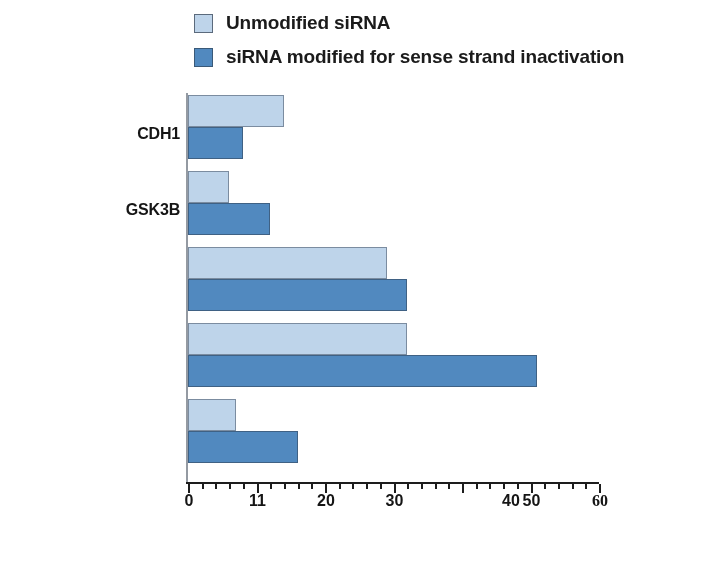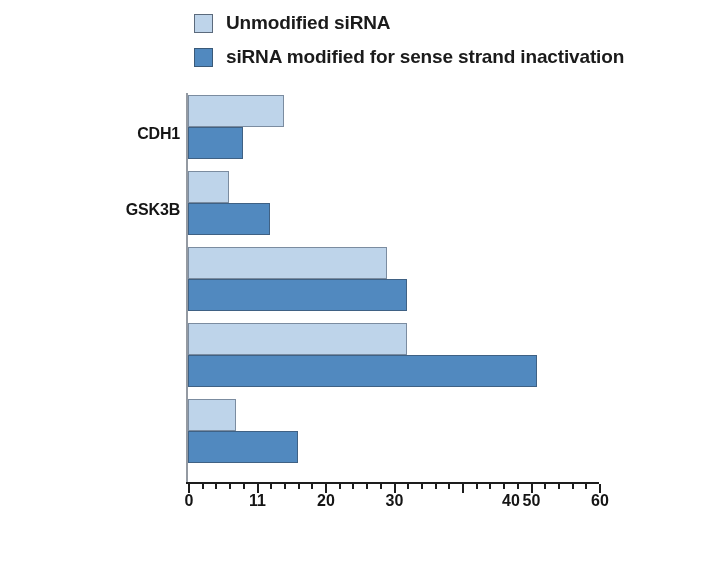--- a/index.html
+++ b/index.html
@@ -227,18 +227,18 @@
         <div class="tick minor" style="left: 585.3px;"></div>
         <div class="tick major" style="left: 599px;"></div>
       </div>
     <div id="x-tick-labels">
         <div class="x-tick-label" style="left: 189px;">0</div>
         <div class="x-tick-label" style="left: 257.5px;">11</div>
         <div class="x-tick-label" style="left: 326px;">20</div>
         <div class="x-tick-label" style="left: 394.5px;">30</div>
         <div class="x-tick-label" style="left: 463px; margin-left: 48px;">40</div>
         <div class="x-tick-label" style="left: 531.5px;">50</div>
-        <div class="x-tick-label" style="left: 600px;">60</div>
+        <div class="x-tick-label" style="left: 600px; font-family: Liberation Serif, serif;">60</div>
       </div>
 
   </div>
 
 </div>
 
 </body></html>

